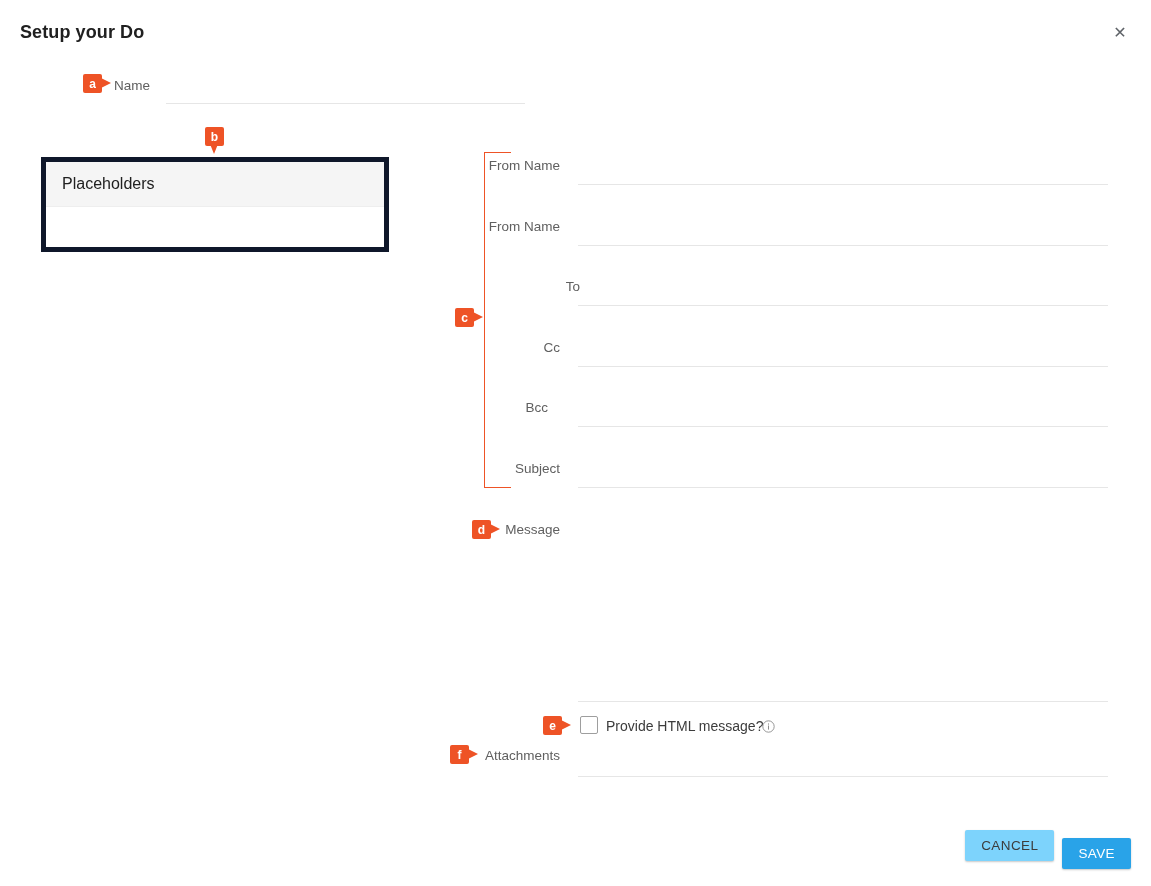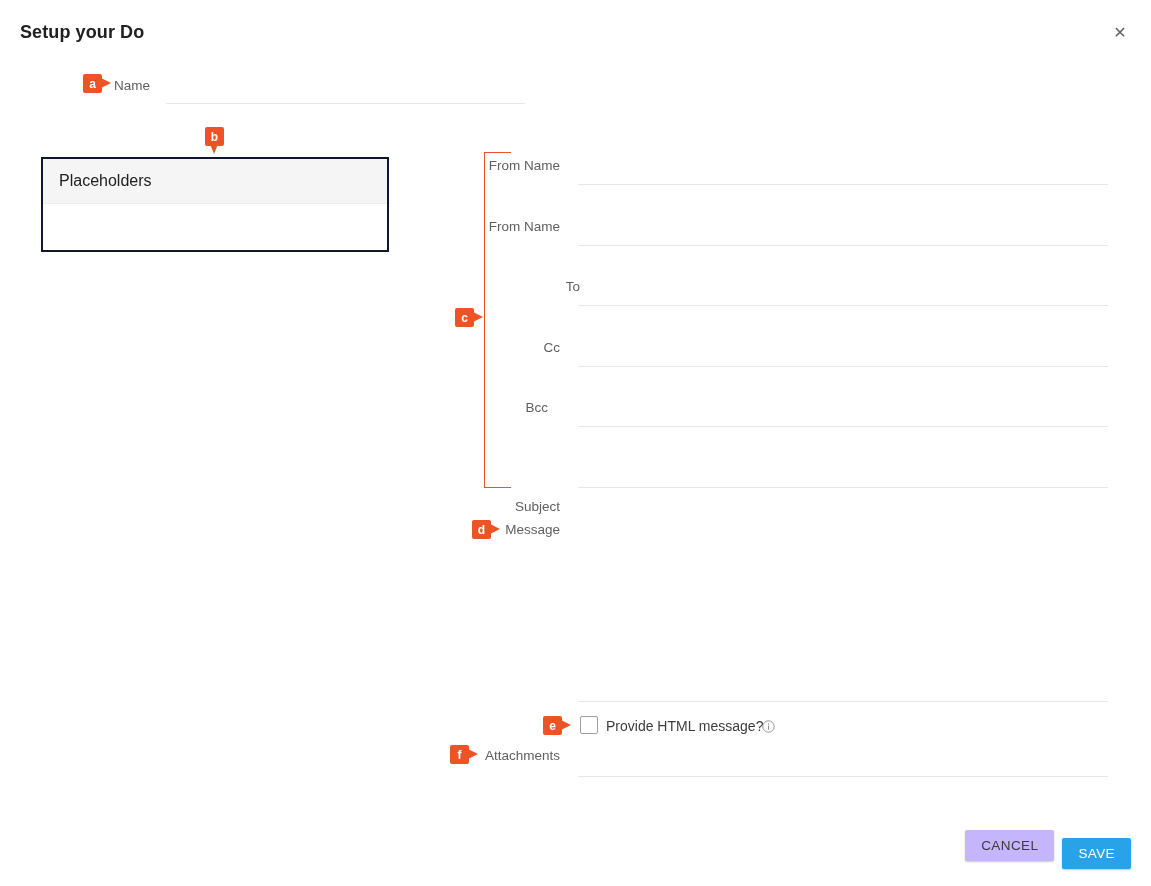--- a/index.html
+++ b/index.html
@@ -96,21 +96,21 @@
     width: 359px;
   }
 
   
   #placeholders-panel {
     position: absolute;
     left: 41px;
     top: 157px;
     width: 348px;
     height: 95px;
-    border: 2px solid #0f172a;
+    border: 5px solid #0f172a;
     box-sizing: border-box;
     background: #ffffff;
   }
   #placeholders-header {
     height: 45px;
     background: #f5f5f5;
     display: flex;
     align-items: center;
     padding-left: 16px;
     box-sizing: border-box;
@@ -215,21 +215,21 @@
     font-family: "Liberation Sans", sans-serif;
     font-size: 13.5px;
     letter-spacing: 0.4px;
     border: none;
     border-radius: 2px;
     padding: 0 16px;
     height: 31px;
     cursor: pointer;
   }
   #cancel-button {
-    background: #c4b5fd;
+    background: #7dd3fc;
     color: #3c3c3c;
     box-shadow: 0 1px 2px rgba(0,0,0,0.22);
   }
   #save-button {
     background: #29a3e8;
     color: #ffffff;
     box-shadow: 0 1px 2px rgba(0,0,0,0.22);
     margin-top: 17px;
   }
 
@@ -326,21 +326,21 @@
       <div class="field-underline" style="left: 578px; top: 244.6px; width: 530px;"></div>
       <div class="field-label" style="left: 380px; top: 279.2px; width: 200px;">To</div>
       <input type="text" class="field-input" placeholder="" style="left: 578px; top: 277.2px; width: 530px; height: 20px;">
       <div class="field-underline" style="left: 578px; top: 305.2px; width: 530px;"></div>
       <div class="field-label" style="left: 360px; top: 339.8px; width: 200px;">Cc</div>
       <input type="text" class="field-input" placeholder="" style="left: 578px; top: 337.8px; width: 530px; height: 20px;">
       <div class="field-underline" style="left: 578px; top: 365.8px; width: 530px;"></div>
       <div class="field-label" style="left: 348px; top: 400.4px; width: 200px;">Bcc</div>
       <input type="text" class="field-input" placeholder="" style="left: 578px; top: 398.4px; width: 530px; height: 20px;">
       <div class="field-underline" style="left: 578px; top: 426.4px; width: 530px;"></div>
-      <div class="field-label" style="left: 360px; top: 461px; width: 200px; margin-top: 38px;">Subject</div>
+      <div class="field-label" style="left: 360px; top: 461px; width: 200px;">Subject</div>
       <input type="text" class="field-input" placeholder="" style="left: 578px; top: 459px; width: 530px; height: 20px;">
       <div class="field-underline" style="left: 578px; top: 487px; width: 530px;"></div>
     </div>
 
   <div id="marker-d" class="marker point-right">d</div>
   <div id="message-label" class="field-label">Message</div>
   <textarea id="message-area" placeholder="" style=""></textarea>
   <div id="message-underline" class="field-underline"></div>
 
   <div id="marker-e" class="marker point-right">e</div>

